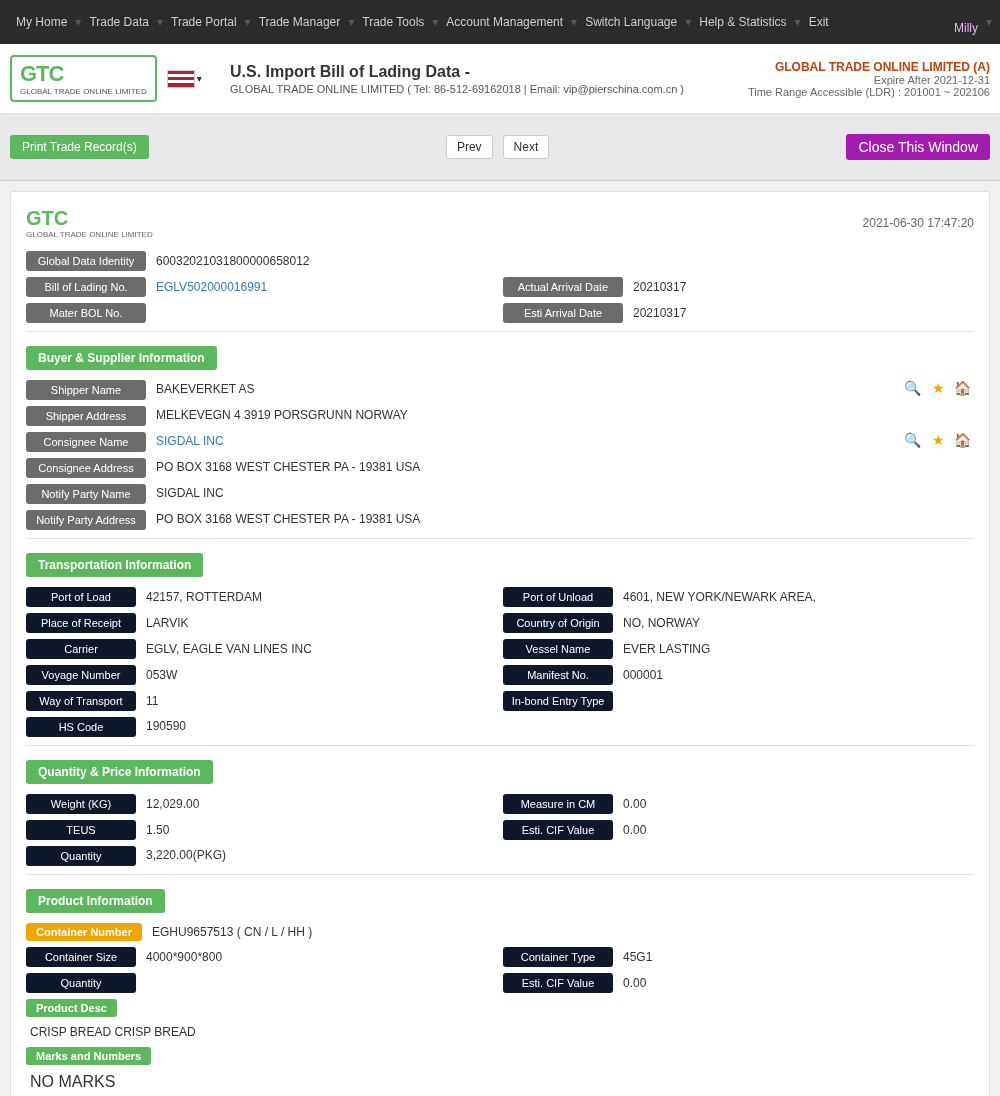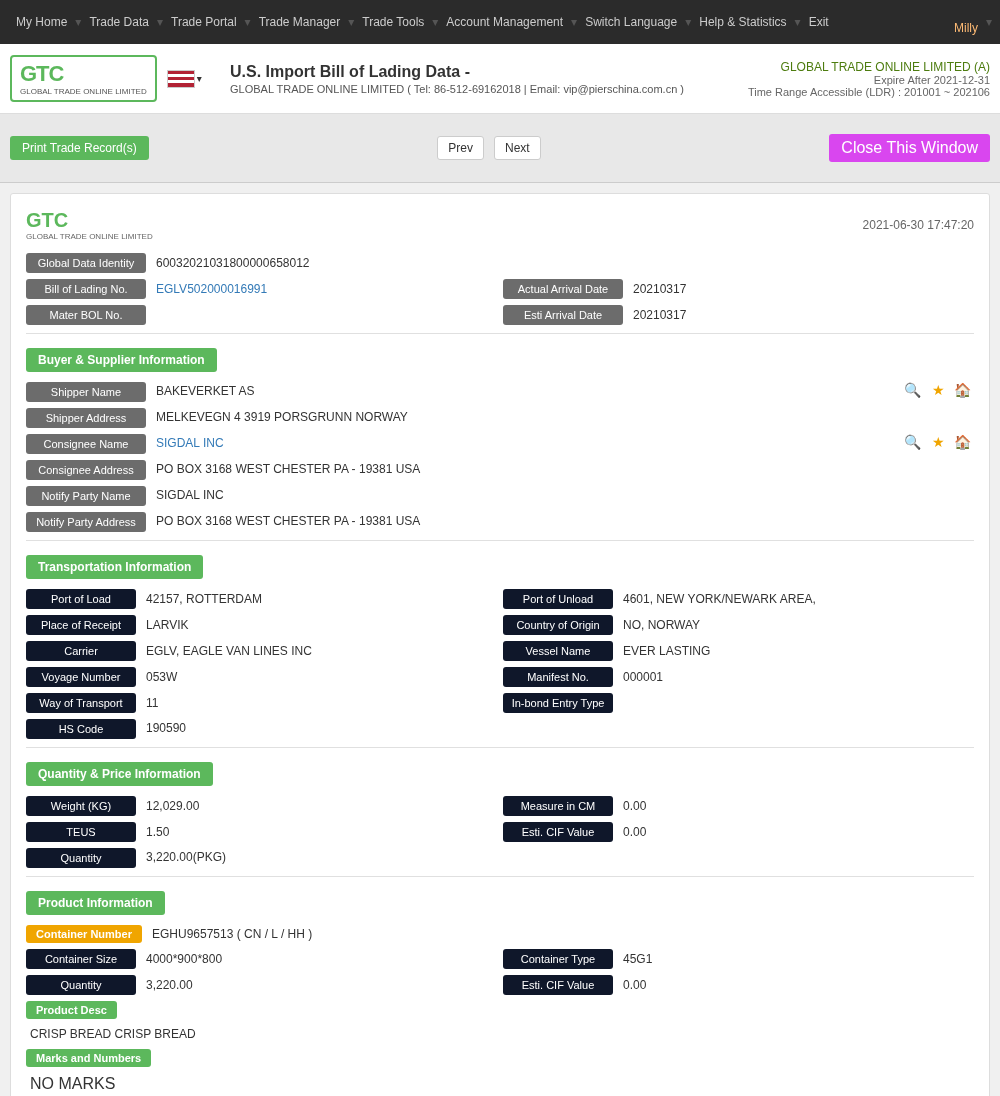--- a/index.html
+++ b/index.html
@@ -16,21 +16,21 @@
       font-size: 12px;
     }
     #top-nav .nav-item {
       padding: 0 8px;
       cursor: pointer;
       color: #ccc;
       white-space: nowrap;
     }
     #top-nav .nav-separator { color: #555; }
     #top-nav .spacer { flex: 1; }
-    #top-nav .user-name { color: #fdba74; padding: 0 8px; margin-top: 12px; }
+    #top-nav .user-name { color: #f0abfc; padding: 0 8px; margin-top: 12px; }
 
     
     #header-bar {
       background: #fff;
       display: flex;
       align-items: center;
       padding: 6px 10px;
       border-bottom: 1px solid #ddd;
       min-height: 70px;
     }
@@ -83,23 +83,23 @@
     #header-center .sub-info {
       font-size: 11px;
       color: #555;
       margin-top: 2px;
     }
     #header-right {
       text-align: right;
       font-size: 11px;
     }
     #header-right .company-name {
-      color: #4d7c0f;
-      font-size: 12px;
-      font-weight: normal;
+      color: #c2410c;
+      font-size: 12px;
+      font-weight: bold;
     }
     #header-right .expire-info {
       color: #666;
     }
 
     
     #toolbar {
       background: #e8e8e8;
       display: flex;
       align-items: center;
@@ -110,27 +110,27 @@
     .btn-green {
       background: #5cb85c;
       color: #fff;
       border: none;
       padding: 5px 12px;
       border-radius: 3px;
       cursor: pointer;
       font-size: 12px;
     }
     .btn-red {
-      background: #d946ef;
+      background: #a21caf;
       color: #fff;
       border: none;
       padding: 5px 12px;
       border-radius: 3px;
       cursor: pointer;
-      font-size: 16px;
+      font-size: 14px;
     }
     .btn-nav {
       background: #fff;
       color: #333;
       border: 1px solid #ccc;
       padding: 4px 10px;
       border-radius: 3px;
       cursor: pointer;
       font-size: 12px;
     }
@@ -555,21 +555,20 @@
       </div>
       <div class="dual-right">
         <span class="field-label-dark">Container Type</span>
         <span class="field-value-inline">45G1</span>
       </div>
     </div>
 
     <div class="dual-field-row">
       <div class="dual-left">
         <span class="field-label-dark">Quantity</span>
-        <span class="field-value">3,220.00</span>
       </div>
       <div class="dual-right">
         <span class="field-label-dark">Esti. CIF Value</span>
         <span class="field-value-inline">0.00</span>
       </div>
     </div>
 
     <div class="single-field-row">
       <span class="section-header-green-sm">Product Desc</span>
     </div>

